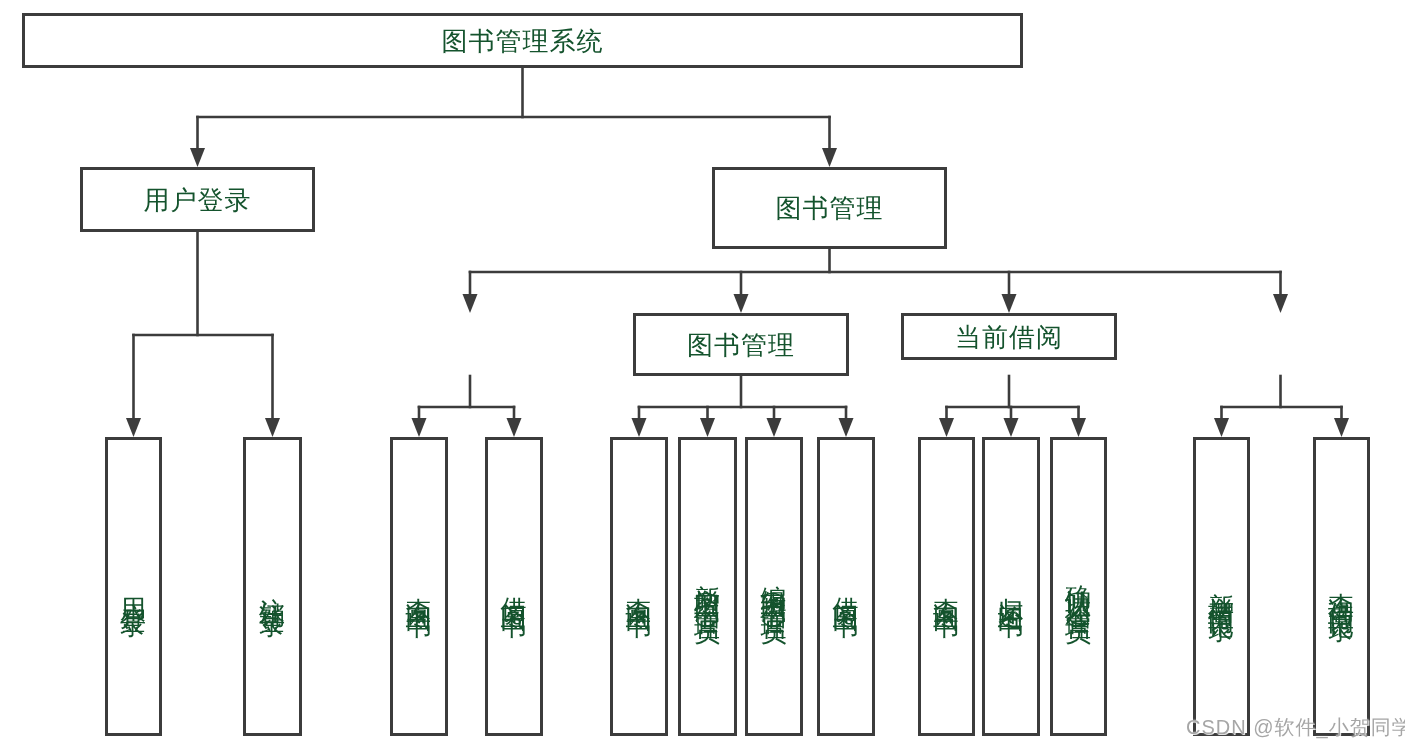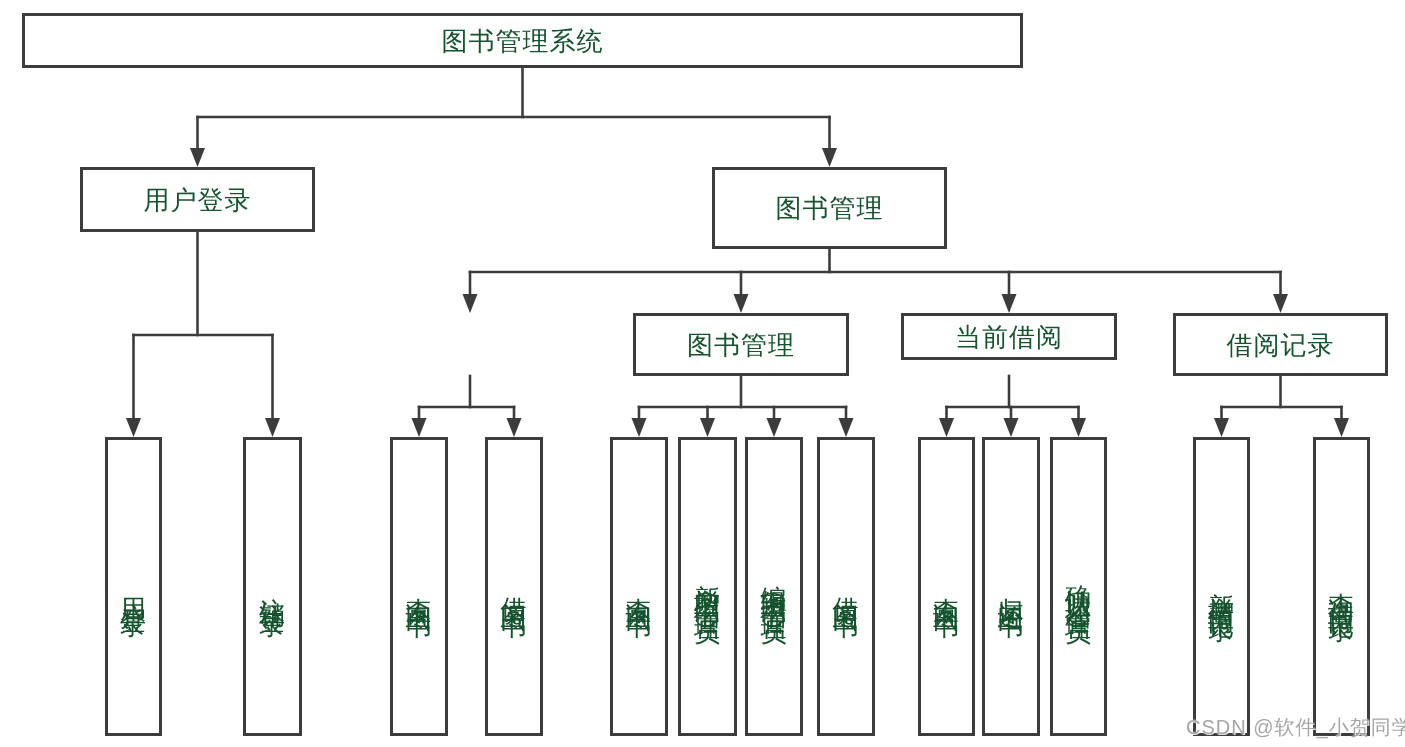--- a/index.html
+++ b/index.html
@@ -117,23 +117,20 @@
   <div class="box" style="left:712px;top:167px;width:235px;height:82px">
     <span class="hlabel">图书管理</span>
   </div>
 
   <div class="box" style="left:633px;top:313px;width:216px;height:63px">
     <span class="hlabel">图书管理</span>
   </div>
   <div class="box" style="left:901px;top:313px;width:216px;height:47px">
     <span class="hlabel">当前借阅</span>
   </div>
-  <div class="box" style="left:1173px;top:313px;width:215px;height:63px">
-    <span class="hlabel">借阅记录</span>
-  </div>
 
   <div class="box leaf" style="left:105px;top:437px;width:57px;height:299px">
     <span class="vlabel">用户登录</span>
   </div>
   <div class="box leaf" style="left:243px;top:437px;width:59px;height:299px">
     <span class="vlabel">注销登录</span>
   </div>
 
   <div class="box leaf" style="left:390px;top:437px;width:58px;height:299px">
     <span class="vlabel">查询图书</span>

